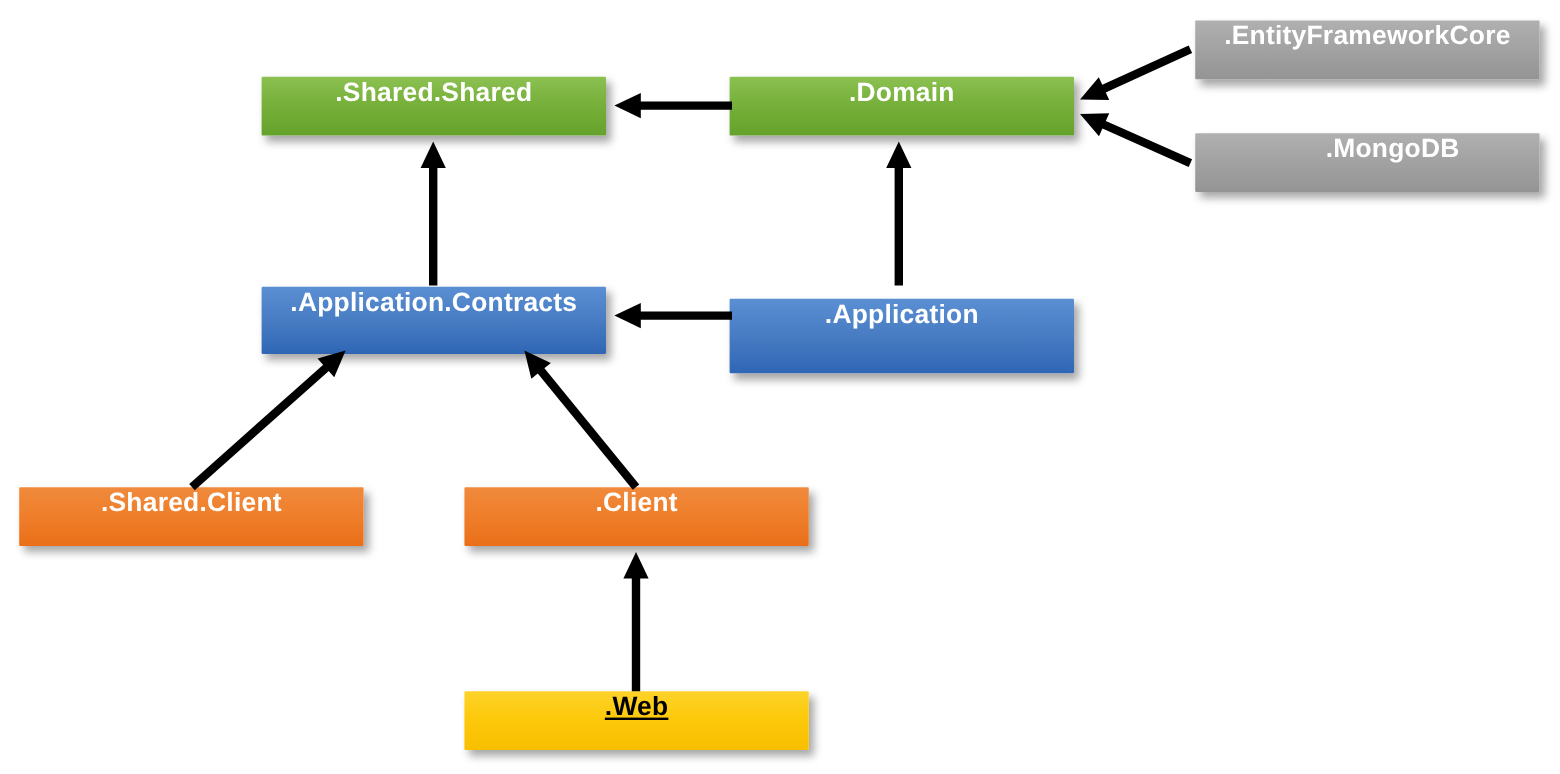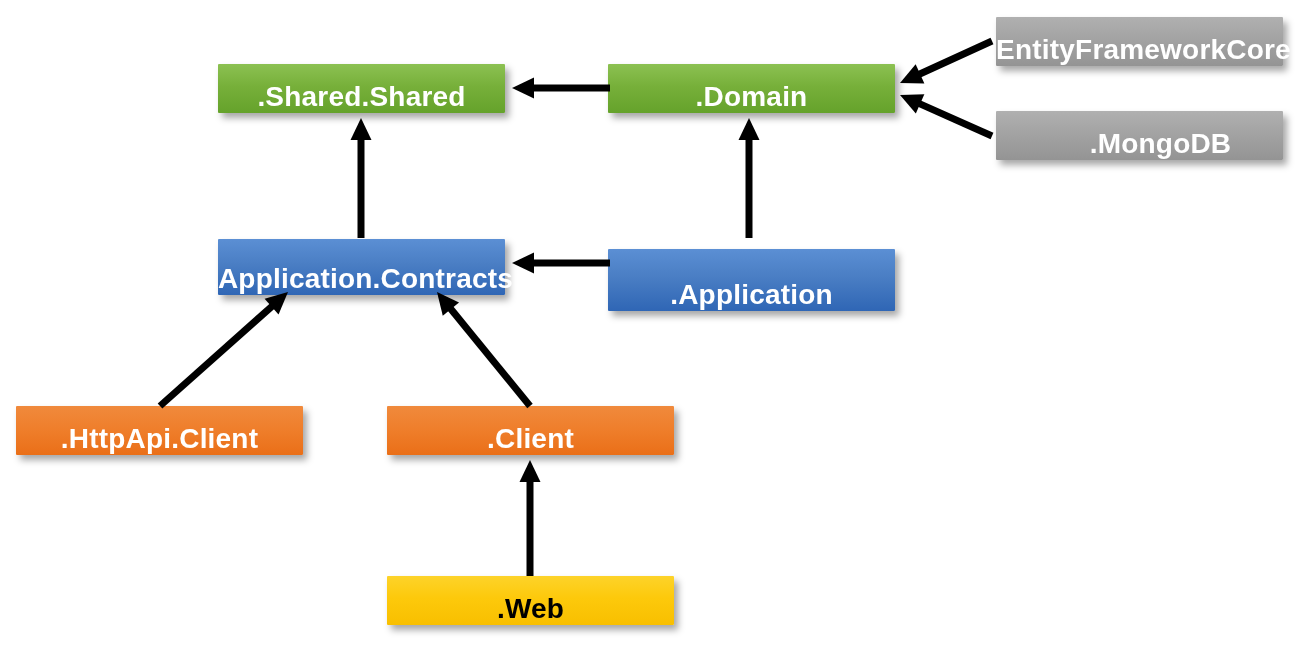--- a/index.html
+++ b/index.html
@@ -13,25 +13,25 @@
   #canvas {
     position: relative;
     width: 1300px;
     height: 645px;
     background: #ffffff;
     overflow: hidden;
   }
   .node {
     position: absolute;
     display: flex;
-    align-items: flex-end;
+    align-items: flex-start;
     justify-content: center;
     box-sizing: border-box;
     font-weight: bold;
-    font-size: 28px;
+    font-size: 22px;
     letter-spacing: 0.2px;
     text-align: center;
     color: #ffffff;
     border-radius: 1px;
     box-shadow: 4px 5px 7px rgba(0,0,0,0.35);
     z-index: 3;
     user-select: none;
   }
   .node.green {
     background: linear-gradient(to bottom, #8cc152 0%, #77b03a 45%, #65a22b 100%);
@@ -41,20 +41,21 @@
   }
   .node.orange {
     background: linear-gradient(to bottom, #f08a3c 0%, #ef7f2c 45%, #ea6f18 100%);
   }
   .node.gray {
     background: linear-gradient(to bottom, #b0b0b0 0%, #a3a3a3 45%, #949494 100%);
   }
   .node.yellow {
     background: linear-gradient(to bottom, #fdd32a 0%, #fdc90b 45%, #f8bf00 100%);
     color: #000000;
+    text-decoration: underline;
   }
   #arrow-layer {
     position: absolute;
     left: 0;
     top: 0;
     width: 1300px;
     height: 645px;
     z-index: 5;
     pointer-events: none;
   }
@@ -116,21 +117,21 @@
       <div class="node gray" style="left: 996px; top: 111px; width: 287px; height: 49px; padding-left: 42px;">
         <span>.MongoDB</span>
       </div>
       <div class="node blue" style="left: 218px; top: 239px; width: 287px; height: 56px;">
         <span>.Application.Contracts</span>
       </div>
       <div class="node blue" style="left: 608px; top: 249px; width: 287px; height: 62px;">
         <span>.Application</span>
       </div>
       <div class="node orange" style="left: 16px; top: 406px; width: 287px; height: 49px;">
-        <span>.HttpApi.Client</span>
+        <span>.Shared.Client</span>
       </div>
       <div class="node orange" style="left: 387px; top: 406px; width: 287px; height: 49px;">
         <span>.Client</span>
       </div>
       <div class="node yellow" style="left: 387px; top: 576px; width: 287px; height: 49px;">
         <span>.Web</span>
       </div>
     </div>
 
 </div>

